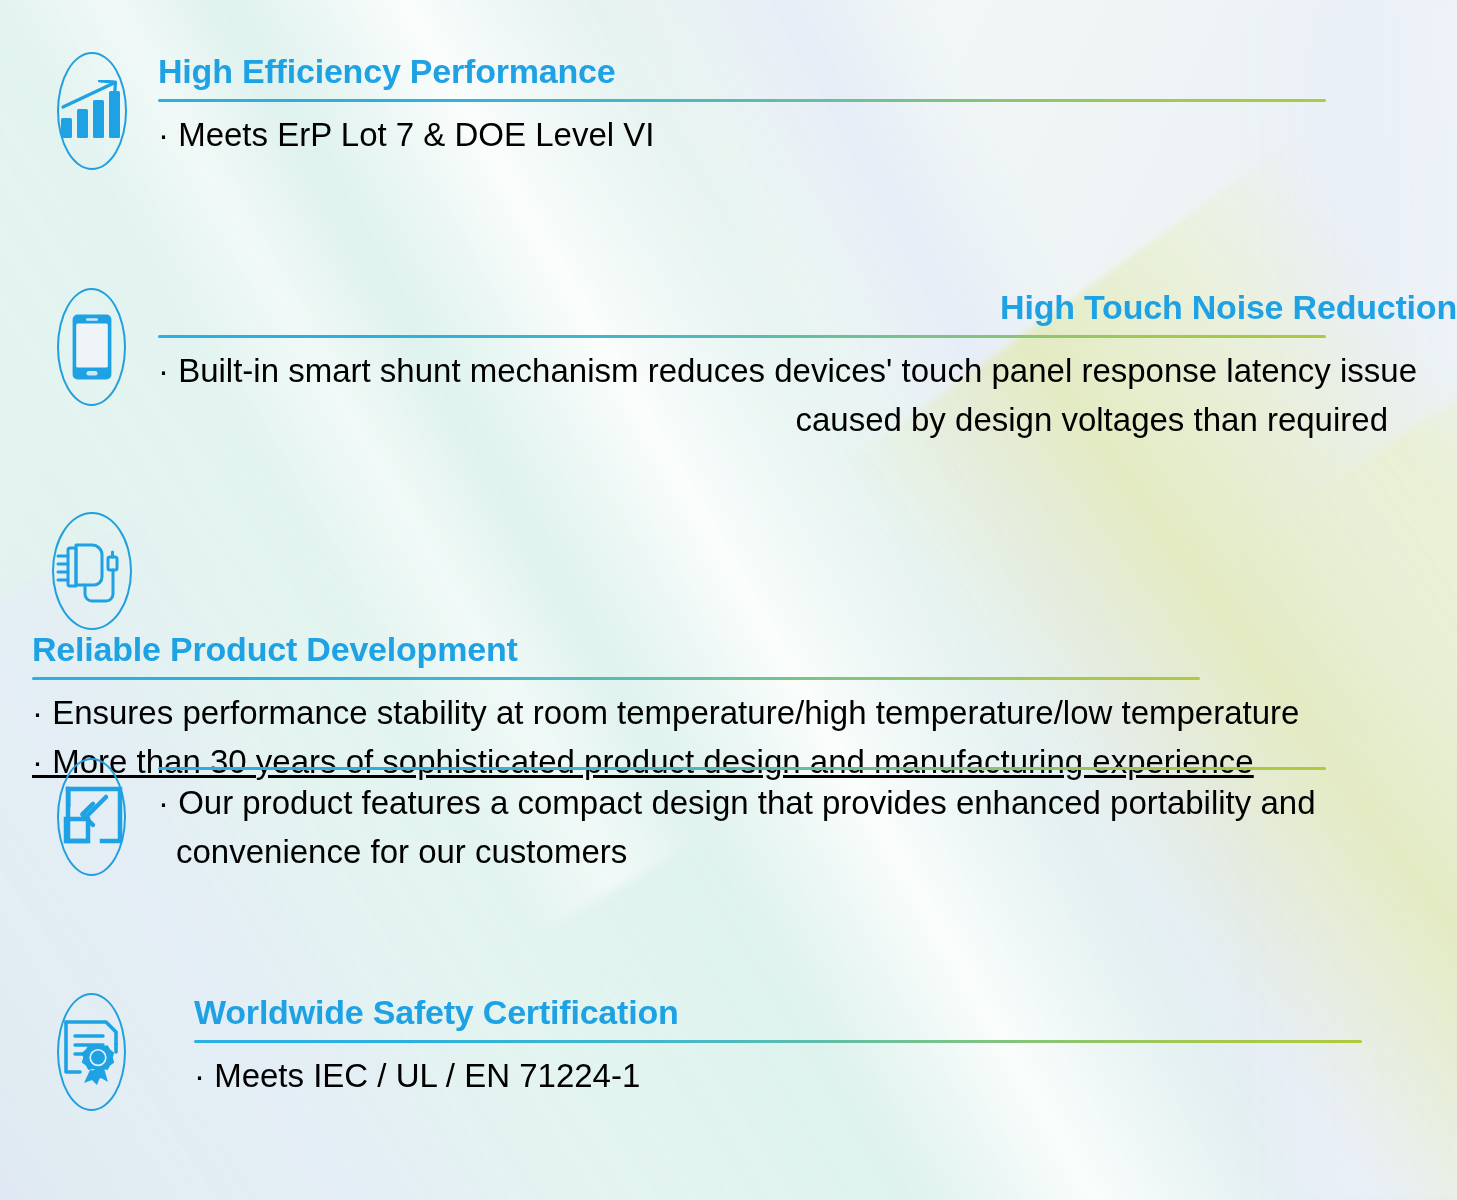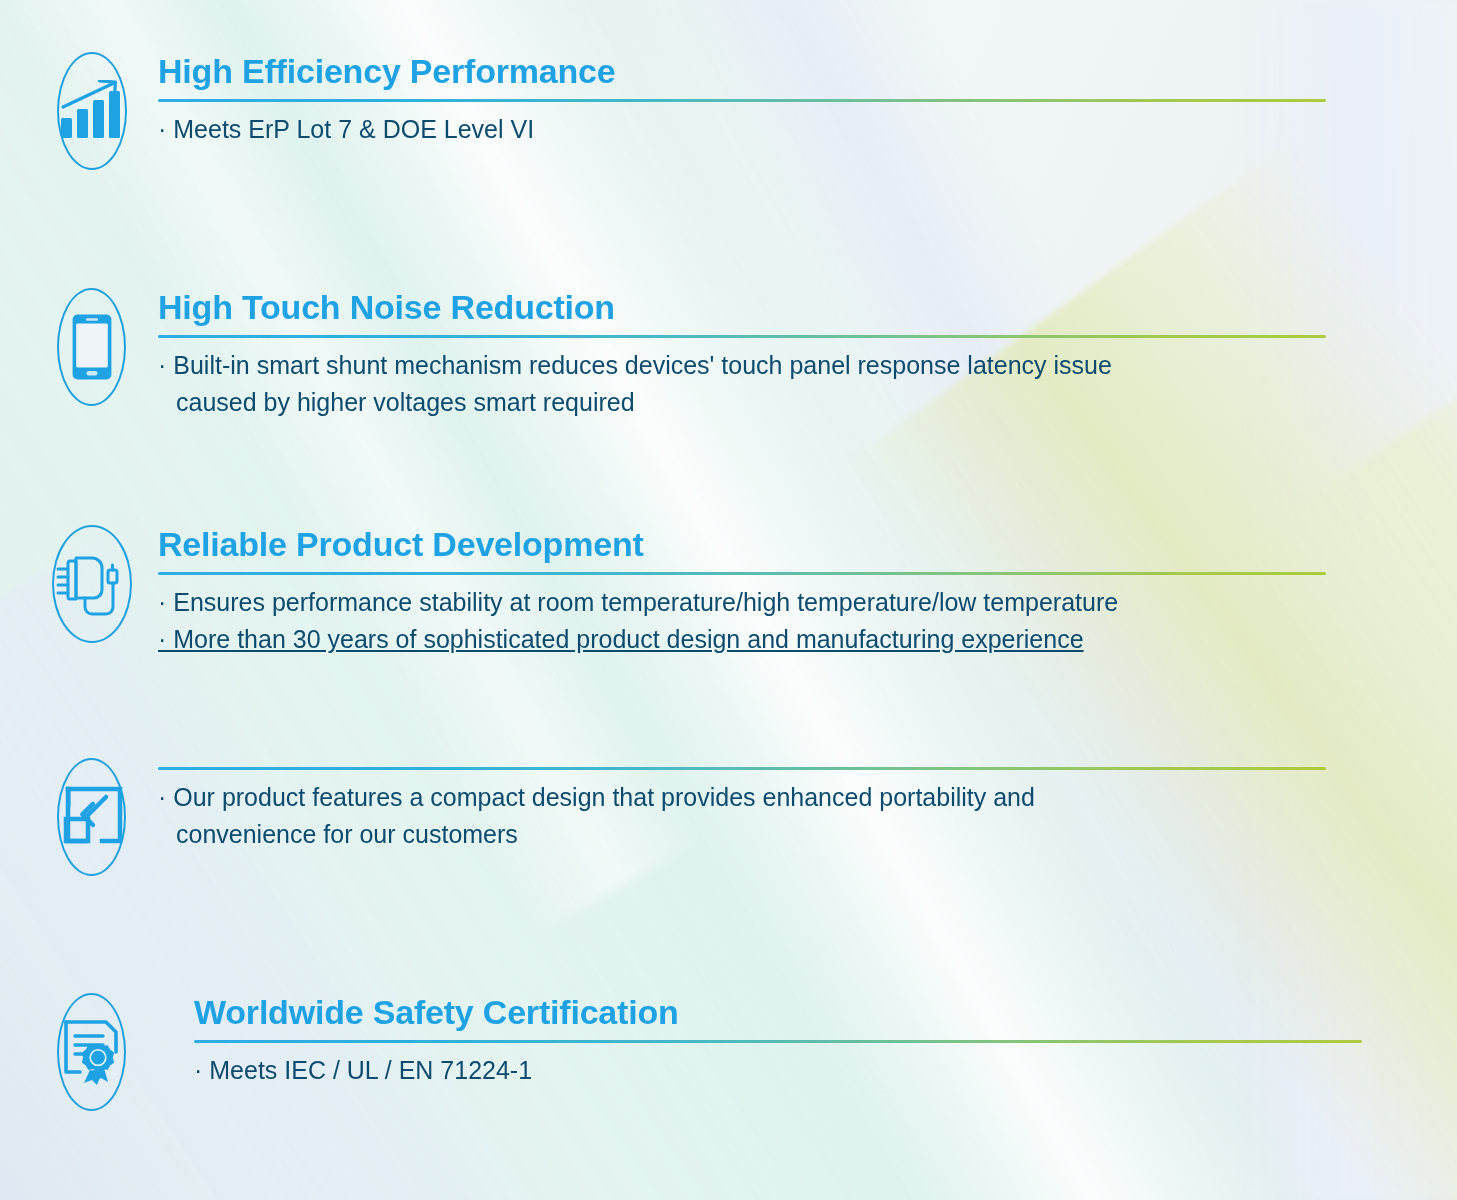--- a/index.html
+++ b/index.html
@@ -170,22 +170,22 @@
       #2eaee4 0%,
       #2bb0de 18%,
       #45b8c8 42%,
       #7cc387 66%,
       #a4c84f 86%,
       #adcb3f 100%);
     border-radius: 2px;
   }
 
   .feature-desc {
-    color: #0c4a6e;
-    font-size: 25px;
+    color: #000000;
+    font-size: 33px;
     line-height: 1.47;
     max-width: 1230px;
   }
   .feature-desc .line {
     white-space: nowrap;
   }
   .indent { padding-left: 18px; display:block; }
 </style>
 </head>
 <body>
@@ -222,42 +222,42 @@
     </div>
     <div class="feature-body">
       <h2 class="feature-title">High Efficiency Performance</h2>
       <div class="divider"></div>
       <div class="feature-desc">
         <span class="line">· Meets ErP Lot 7 &amp; DOE Level VI</span>
       </div>
     </div>
   </section>
 
-  <section class="feature" style="top:288px;">
+  <section class="feature" style="top:288px;text-align:right;">
     <div class="icon-wrap">
       <div class="icon-circle">
         <svg width="42" height="68" viewBox="0 0 42 68" fill="none">
           <rect x="1.6" y="1.6" width="38.8" height="64.8" rx="5" fill="#1ea2e4"></rect>
           <rect x="5.2" y="10.5" width="31.6" height="44" rx="1.5" fill="#eef4f7"></rect>
           <rect x="15" y="5.2" width="12" height="2.6" rx="1.3" fill="#cfe8f6"></rect>
           <rect x="15.5" y="58" width="11" height="4.6" rx="2.3" fill="#cfe8f6"></rect>
         </svg>
       </div>
     </div>
     <div class="feature-body">
       <h2 class="feature-title">High Touch Noise Reduction</h2>
       <div class="divider"></div>
       <div class="feature-desc">
         <span class="line">· Built-in smart shunt mechanism reduces devices' touch panel response latency issue</span>
-        <span class="indent">caused by higher voltages smart required</span>
-      </div>
-    </div>
-  </section>
-
-  <section class="feature" style="top:525px;">
+        <span class="indent">caused by design voltages than required</span>
+      </div>
+    </div>
+  </section>
+
+  <section class="feature" style="top:512px;flex-direction:column;">
     <div class="icon-wrap">
       <div class="icon-circle">
         <svg width="76" height="70" viewBox="0 0 76 70" fill="none" stroke="#1ea2e4" stroke-width="3" stroke-linecap="round" stroke-linejoin="round">
           <path d="M22 9 h16 a10 10 0 0 1 10 10 v22 a8 8 0 0 1 -8 8 h-18 z"></path>
           <path d="M16 12 h6 v38 h-6 a2 2 0 0 1 -2 -2 v-34 a2 2 0 0 1 2 -2 z"></path>
           <path d="M4 20 h10 M4 28 h10 M4 36 h10 M4 44 h10"></path>
           <path d="M31 49 v9 a7 7 0 0 0 7 7 h14 a7 7 0 0 0 7 -7 v-24"></path>
           <rect x="54" y="21" width="9" height="13" rx="2"></rect>
           <path d="M58.5 16 v5"></path>
         </svg>

